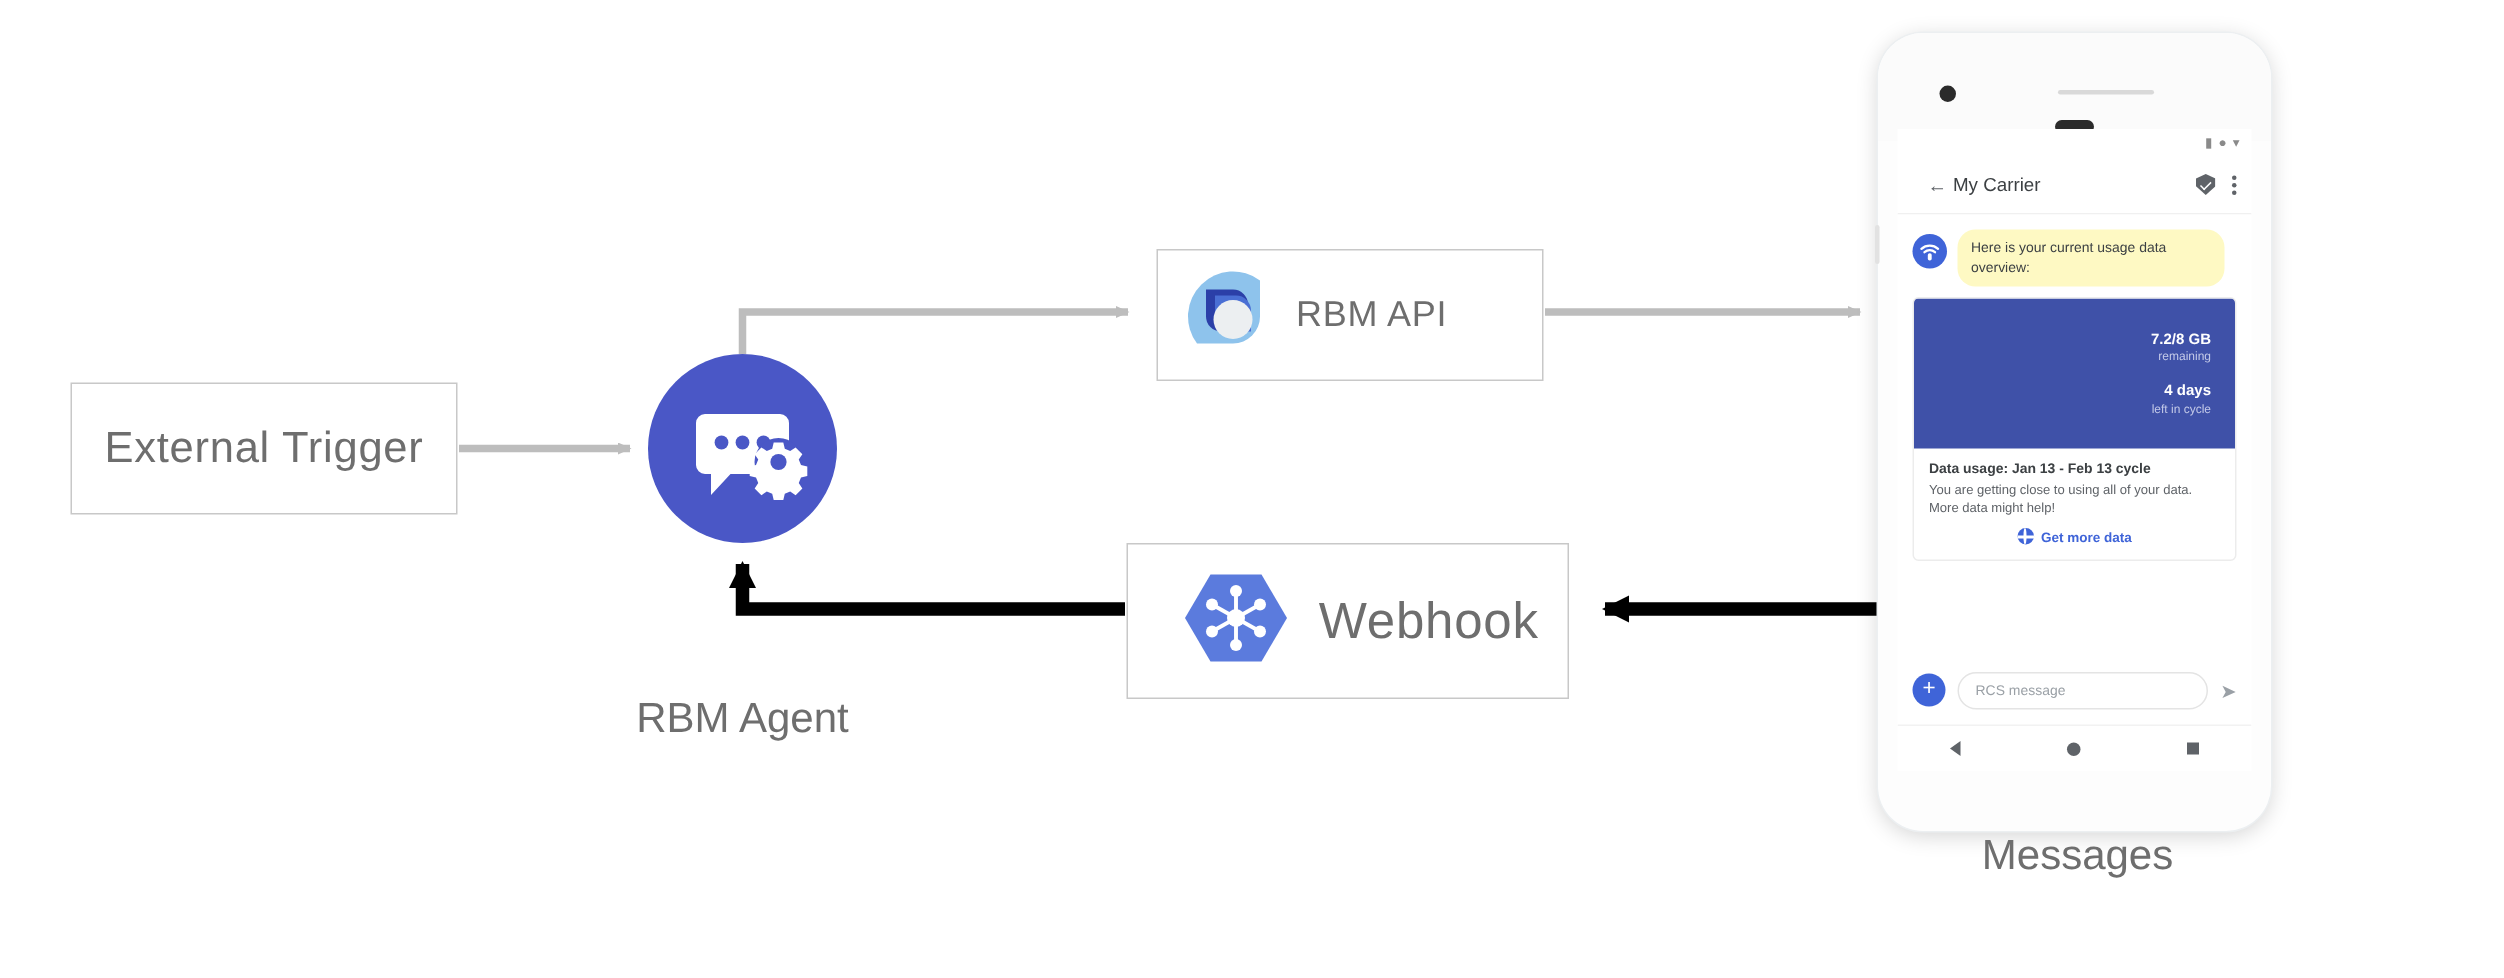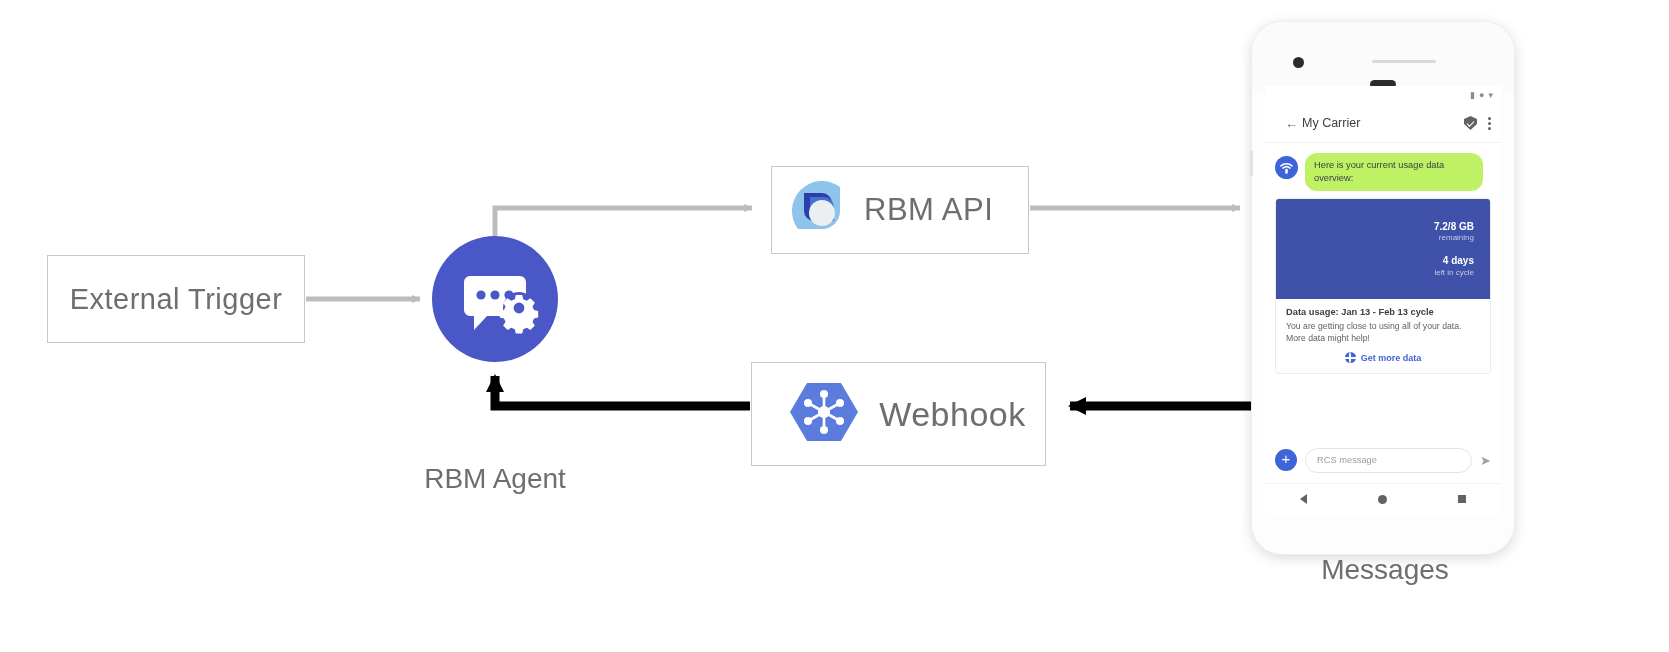--- a/index.html
+++ b/index.html
@@ -12,21 +12,21 @@
             display:flex;align-items:center;box-sizing:border-box;}
   .node-label{color:#6e6e6e;font-weight:300;letter-spacing:.5px;}
 
   
   #external-trigger{left:47px;top:255px;width:258px;height:88px;
                     justify-content:center;}
   #external-trigger .node-label{font-size:29px;}
 
   
   #rbm-api{left:771px;top:166px;width:258px;height:88px;padding-left:16px;}
-  #rbm-api .node-label{font-size:31px;margin-left:14px;}
+  #rbm-api .node-label{font-size:24px;margin-left:14px;}
 
   
   #webhook{left:751px;top:362px;width:295px;height:104px;padding-left:18px;justify-content:center;}
   #webhook .node-label{font-size:34px;margin-left:20px;}
 
   
   #rbm-agent-node{position:absolute;left:432px;top:236px;width:126px;height:126px;}
   #rbm-agent-circle{width:126px;height:126px;border-radius:50%;background:#4a57c6;
                     position:relative;}
   #rbm-agent-caption{position:absolute;left:380px;top:418px;width:230px;
@@ -65,21 +65,21 @@
                 border-left:1.6px solid #fff;border-bottom:1.6px solid #fff;
                 transform:rotate(-45deg);}
   .dots3{display:flex;flex-direction:column;gap:2px;margin-left:11px;}
   .dots3 i{width:3px;height:3px;border-radius:50%;background:#5f6368;display:block;}
 
   .thread{padding:10px 0 0 0;background:#fff;height:316px;position:relative;}
   .msg-row{display:flex;align-items:flex-start;padding:0 10px;gap:7px;}
   .avatar{width:23px;height:23px;border-radius:50%;background:#3f64d8;
           flex:none;position:relative;margin-top:3px;}
   .avatar .wifi{position:absolute;left:5px;top:6px;width:13px;height:12px;}
-  .bubble{background:#bef264;border-radius:12px;padding:6px 9px;
+  .bubble{background:#fef9c3;border-radius:12px;padding:6px 9px;
           font-size:9.3px;line-height:1.38;color:#3c4043;max-width:160px;}
 
   .rich-card{margin:7px 10px 0 10px;border:1px solid #ececec;border-radius:4px;
              overflow:hidden;background:#fff;}
   .card-hero{background:#3f51a8;height:100px;display:flex;align-items:center;
              padding:0 12px;position:relative;}
   .gauge{width:74px;height:74px;position:relative;flex:none;}
   .gauge-num{position:absolute;inset:0;display:flex;align-items:center;
              justify-content:center;color:#fff;font-size:24px;font-weight:300;}
   .gauge-num sup{font-size:10px;vertical-align:baseline;position:relative;

